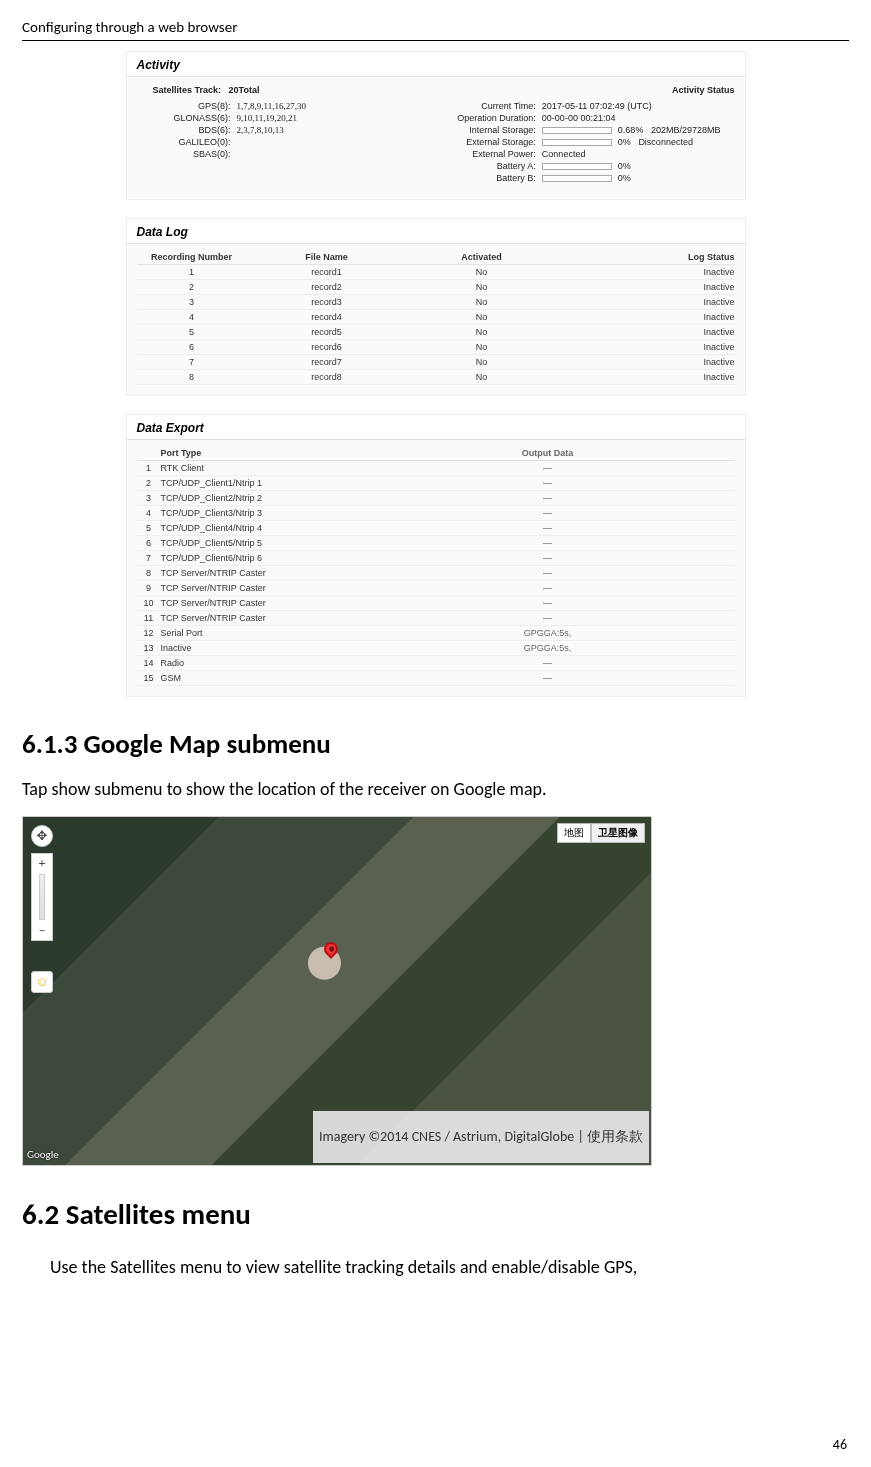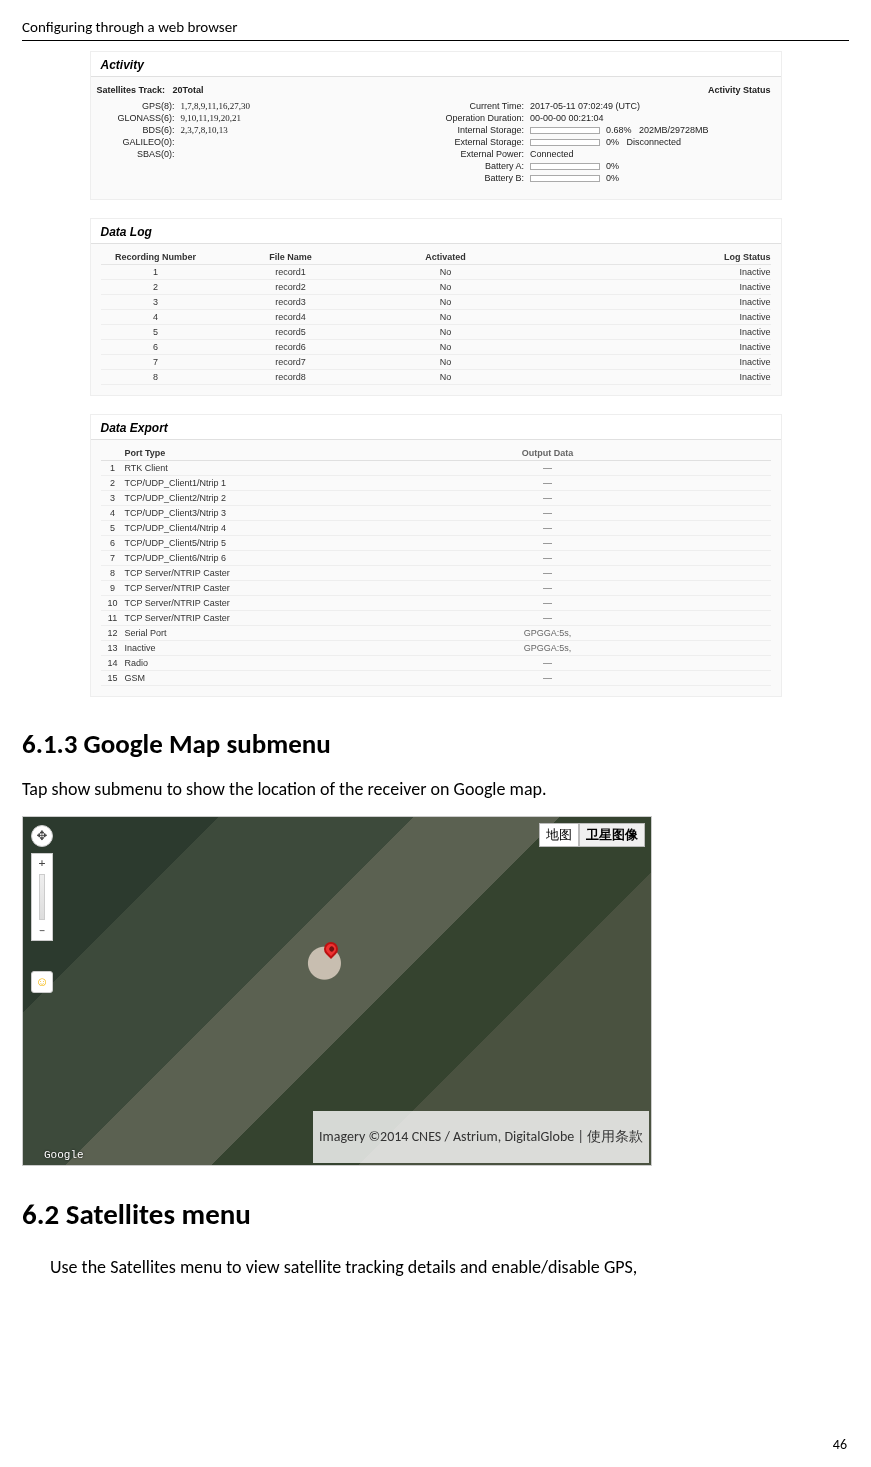--- a/index.html
+++ b/index.html
@@ -19,41 +19,41 @@
     margin-bottom: 10px;
   }
   .page-number {
     position: absolute;
     bottom: 14px;
     right: 24px;
     font-size: 14px;
   }
 
   
-  .sshot-wrap { margin: 0 auto 0 auto; width: 692px; }
+  .sshot-wrap { margin: 0 auto 0 auto; width: 620px; }
 
   .panel {
     background: #fafafa;
     border: 1px solid #eee;
     margin-bottom: 18px;
     font-family: Arial, sans-serif;
   }
   .panel-title {
     font-style: italic;
     font-weight: bold;
     font-size: 12px;
     padding: 6px 10px 4px 10px;
     border-bottom: 1px solid #e0e0e0;
     background: #fff;
   }
 
   
   .activity-body {
     display: flex;
-    padding: 8px 10px 14px 6px;
+    padding: 8px 10px 14px 26px;
     font-size: 9px;
     color: #222;
   }
   .sat-col { flex: 0 0 48%; }
   .sat-head { font-weight: bold; font-size: 9px; margin-bottom: 6px; }
   .kv { display: flex; margin: 2px 0; }
   .kv .k { text-align: right; width: 84px; padding-right: 6px; }
   .kv .v { flex: 1; font-family: Liberation Serif, serif; }
   .stat-col { flex: 1; }
   .stat-head { font-weight: bold; font-size: 9px; margin-bottom: 6px; text-align: right; }
@@ -106,36 +106,35 @@
     display: flex; flex-direction: column; align-items: center;
     font-size: 13px; color: #444;
   }
   .mc-pan { top: 8px; left: 8px; height: 22px; border-radius: 50%; line-height: 20px; text-align: center; }
   .mc-zoom { top: 36px; left: 8px; }
   .mc-zoom span { display:block; height: 18px; line-height: 18px; width: 100%; text-align:center; }
   .mc-sep { height: 46px; width: 6px; background: linear-gradient(#eee,#ddd); margin: 2px auto; border:1px solid #ccc; }
   .mc-man { top: 154px; left: 8px; height: 22px; border-radius: 3px; line-height:20px; text-align:center; color:#f4b400; }
   .map-toggle {
     position: absolute; top: 6px; right: 6px;
-    display: flex; font-size: 13px;
+    display: flex; font-size: 10px;
   }
   .map-toggle span { background:#fff; border:1px solid #bbb; padding:2px 6px; }
   .map-toggle span.active { background:#f0f0f0; font-weight:bold; }
   .map-pin {
     position: absolute; left: 48%; top: 36%;
     width: 14px; height: 14px; background:#e33; border-radius:50% 50% 50% 0;
     transform: rotate(-45deg); border:2px solid #b11;
   }
   .map-pin::after {
     content:""; position:absolute; left:3px; top:3px; width:5px; height:5px; background:#711; border-radius:50%;
   }
   .map-google {
-    position:absolute; bottom:4px; left:21px; color:#fff; font-size:11px;
+    position:absolute; bottom:4px; left:4px; color:#fff; font-size:11px;
     text-shadow: 0 0 2px #000;
-    font-family: Liberation Mono, monospace;
   }
   .map-attrib {
     position:absolute; bottom:2px; right:2px; background:rgba(255,255,255,0.8);
     font-size:14px; padding:17px 6px; color:#333;
   }
 </style>
 </head>
 <body>
 
 <div class="page-header">Configuring through a web browser</div>

